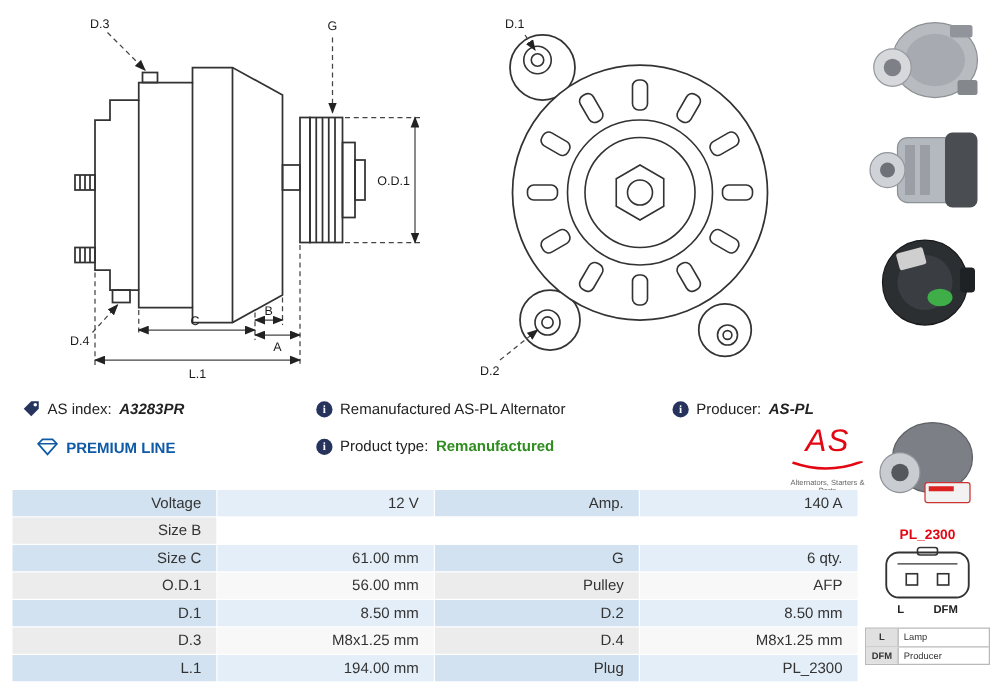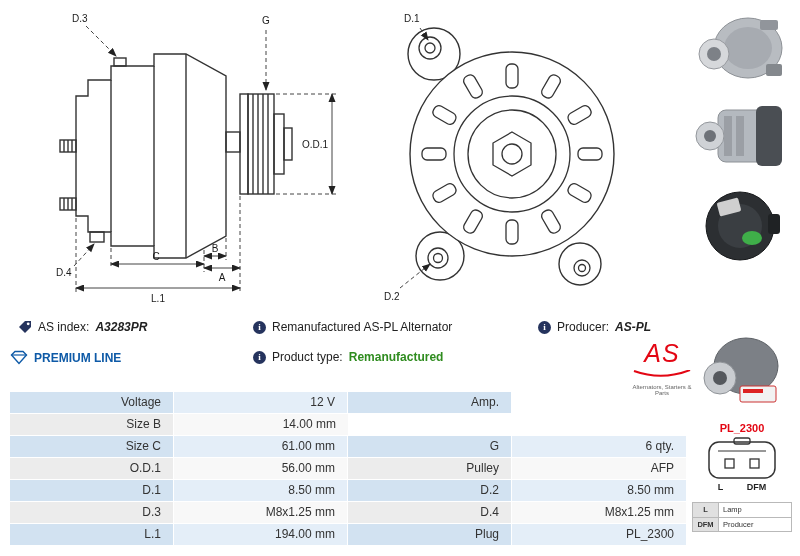--- a/index.html
+++ b/index.html
@@ -256,21 +256,21 @@
     <span class="ico-info">i</span>
     <span>Remanufactured AS-PL Alternator</span>
   </div>
 
   <div class="info-item" style="left:538px;top:320px">
     <span class="ico-info">i</span>
     <span>Producer:</span>
     <span class="bold">AS-PL</span>
   </div>
 
-  <div class="info-item" style="left:10px;top:350px">
+  <div class="info-item" style="left:29px;top:350px">
     <svg width="18" height="15" viewBox="0 0 18 15">
       <polygon points="1.5,5 5,1.5 13,1.5 16.5,5 9,13.5" fill="none" stroke="#0e5aa7" stroke-width="1.4"></polygon>
       <line x1="1.5" y1="5" x2="16.5" y2="5" stroke="#0e5aa7" stroke-width="1.2"></line>
     </svg>
     <span class="premium">PREMIUM LINE</span>
   </div>
 
   <div class="info-item" style="left:253px;top:350px">
     <span class="ico-info">i</span>
     <span>Product type:</span>
@@ -283,24 +283,24 @@
       <path d="M2,1 Q30,11 58,0" fill="none" stroke="#e30613" stroke-width="2"></path>
     </svg>
     <span class="tagline">Alternators, Starters &amp; Parts</span>
   </div>
 
   <div class="spec">
     <div class="trow row-b">
       <div class="cell lab c1">Voltage</div>
       <div class="cell val c2">12 V</div>
       <div class="cell lab c3">Amp.</div>
+      <div class="cell val c4">140 A</div>
     </div>
     <div class="trow row-w">
       <div class="cell lab c3">Size B</div>
-      <div class="cell val c4">14.00 mm</div>
     </div>
     <div class="trow row-b">
       <div class="cell lab c1">Size C</div>
       <div class="cell val c2">61.00 mm</div>
       <div class="cell lab c3">G</div>
       <div class="cell val c4">6 qty.</div>
     </div>
     <div class="trow row-w">
       <div class="cell lab c1">O.D.1</div>
       <div class="cell val c2">56.00 mm</div>

